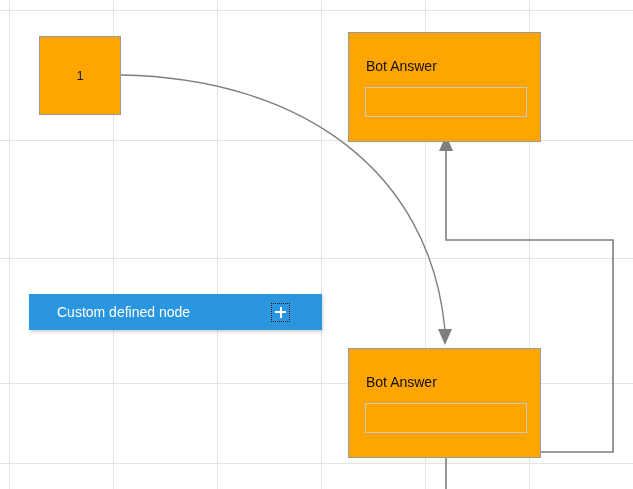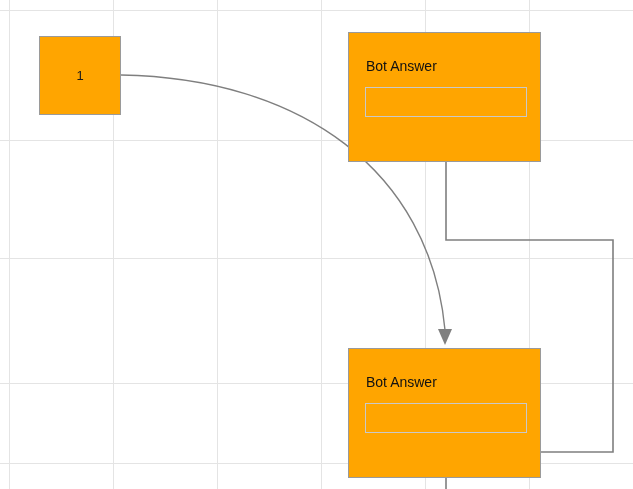--- a/index.html
+++ b/index.html
@@ -68,21 +68,21 @@
   }
   .node-start-label {
     font-size: 13px;
     color: #1a1a1a;
     line-height: 1;
   }
 
   .node-bot {
     left: 348px;
     width: 193px;
-    height: 130px;
+    height: 110px;
     padding: 0;
   }
   .node-bot-top    { top: 32px; }
   .node-bot-bottom { top: 348px; }
 
   .node-title {
     position: absolute;
     left: 17px;
     top: 26px;
     font-size: 14px;
@@ -190,14 +190,18 @@
   <div class="node node-bot node-bot-top">
     <div class="node-title">Bot Answer</div>
     <div class="node-slot"></div>
   </div>
 
   <div class="node node-bot node-bot-bottom">
     <div class="node-title">Bot Answer</div>
     <div class="node-slot"></div>
   </div>
 
+  <div class="palette-item">
+    <span class="palette-label">Custom defined node</span>
+    <span class="palette-add"></span>
+  </div>
 
 </div>
 
 </body></html>

